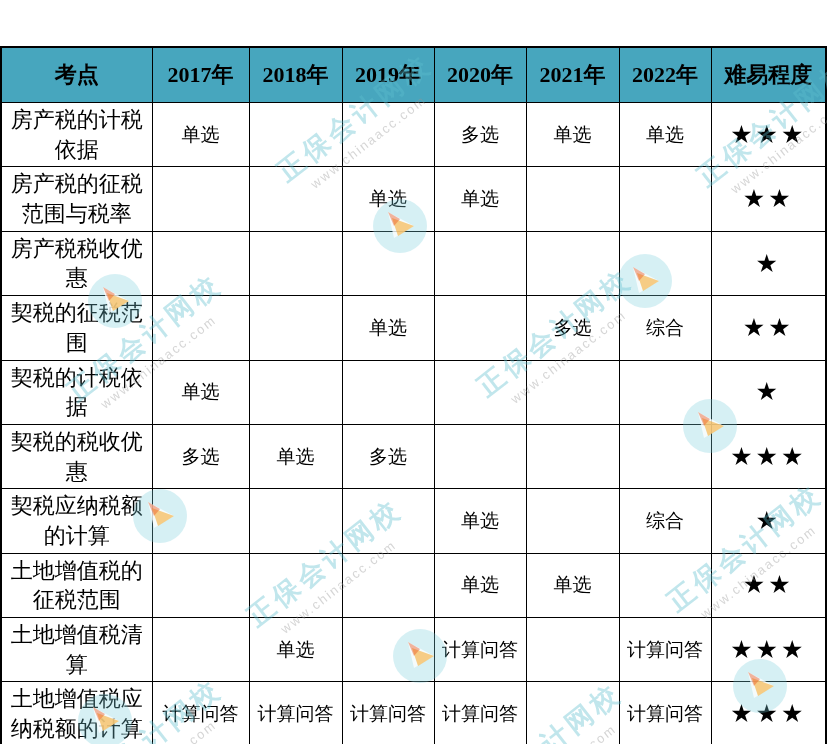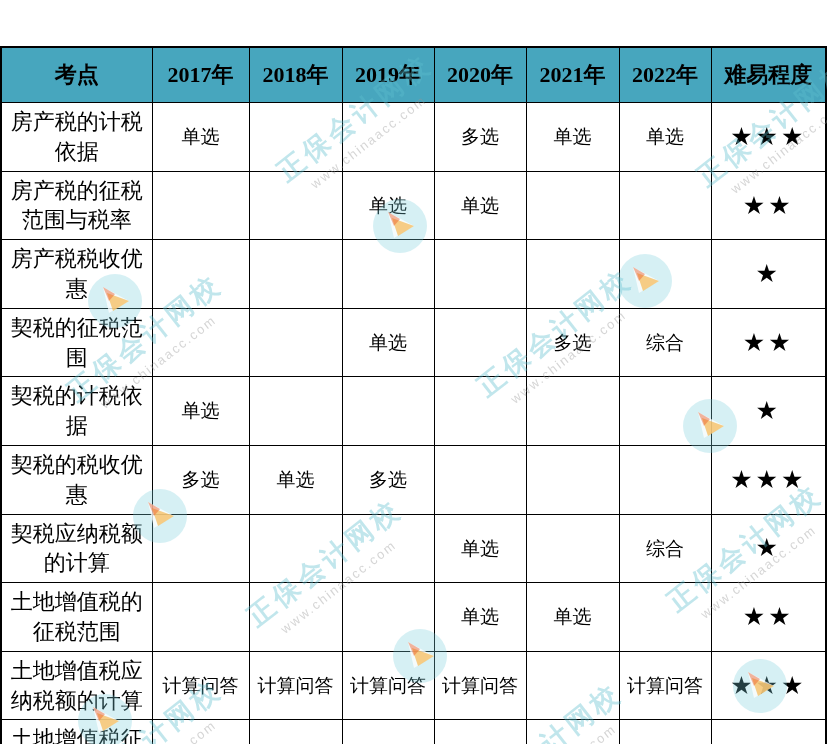--- a/index.html
+++ b/index.html
@@ -165,20 +165,30 @@
           <td class="topic">土地增值税的征税范围</td>
           <td></td>
           <td></td>
           <td></td>
           <td>单选</td>
           <td>单选</td>
           <td></td>
           <td class="stars">★★</td>
         </tr>
         <tr>
+          <td class="topic">土地增值税清算</td>
+          <td></td>
+          <td>单选</td>
+          <td></td>
+          <td>计算问答</td>
+          <td></td>
+          <td>计算问答</td>
+          <td class="stars">★★★</td>
+        </tr>
+        <tr>
           <td class="topic">土地增值税应纳税额的计算</td>
           <td>计算问答</td>
           <td>计算问答</td>
           <td>计算问答</td>
           <td>计算问答</td>
           <td></td>
           <td>计算问答</td>
           <td class="stars">★★★</td>
         </tr>
         <tr>

